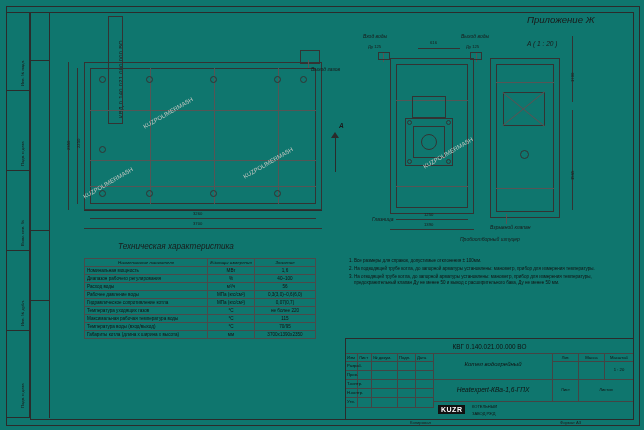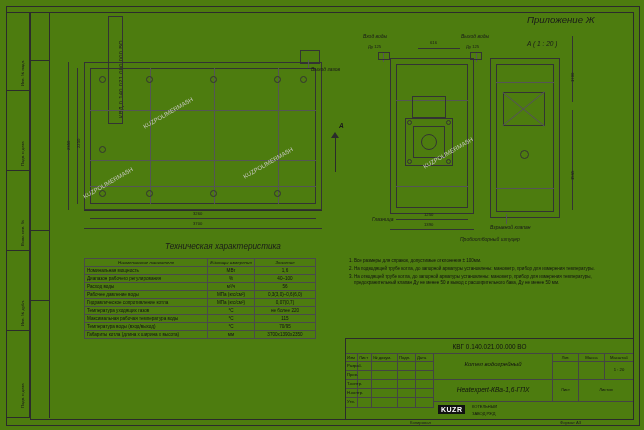--- a/index.html
+++ b/index.html
@@ -1,17 +1,17 @@
 <!DOCTYPE html>
 <html><head>
 <meta charset="utf-8">
 <style>
   html,body{margin:0;padding:0;background:#b9b9b7;}
   #sheet{
-    position:relative;width:644px;height:430px;background:#4d7c0f;
+    position:relative;width:644px;height:430px;background:#0f766e;
     font-family:"Liberation Sans",sans-serif;overflow:hidden;
   }
   .abs{position:absolute;}
   .ln{position:absolute;background:#2b2b2b;}
   .thin{background:#555;}
   .frame-outer{position:absolute;left:6px;top:6px;width:632px;height:418px;border:1.5px solid #2b2b2b;}
   .frame-inner{position:absolute;left:30px;top:12px;width:602px;height:406px;border:1px solid #2b2b2b;}
   .txt{position:absolute;color:#1a1a1a;white-space:nowrap;}
   .rot90{transform:rotate(-90deg);transform-origin:0 0;}
   .tiny{font-size:4.2px;}
@@ -161,21 +161,21 @@
 
   <div class="dimv" style="left:572px;top:36px;height:66px;"></div>
   <div class="txt tiny rot90" style="left:570px;top:82px;">1700</div>
   <div class="dimv" style="left:572px;top:110px;height:100px;"></div>
   <div class="txt tiny rot90" style="left:570px;top:180px;">1565</div>
 
   <div class="txt xs ital" style="left:490px;top:224px;">Взрывной клапан</div>
   <div class="txt xs ital" style="left:460px;top:236px;">Пробоотборный штуцер</div>
   <div class="ln thin" style="left:506px;top:214px;width:1px;height:10px;"></div>
 
-  <div class="txt l ital" style="left:118px;top:242px;margin-left:47px;">Техническая характеристика</div>
+  <div class="txt l ital" style="left:118px;top:242px;">Техническая характеристика</div>
   <table class="tc-table">
     <thead>
       <tr>
         <th style="width:118px;">Наименование показателя</th>
         <th style="width:42px;">Единицы измерения</th>
         <th style="width:56px;">Значение</th>
       </tr>
     </thead>
     <tbody>
       <tr>

